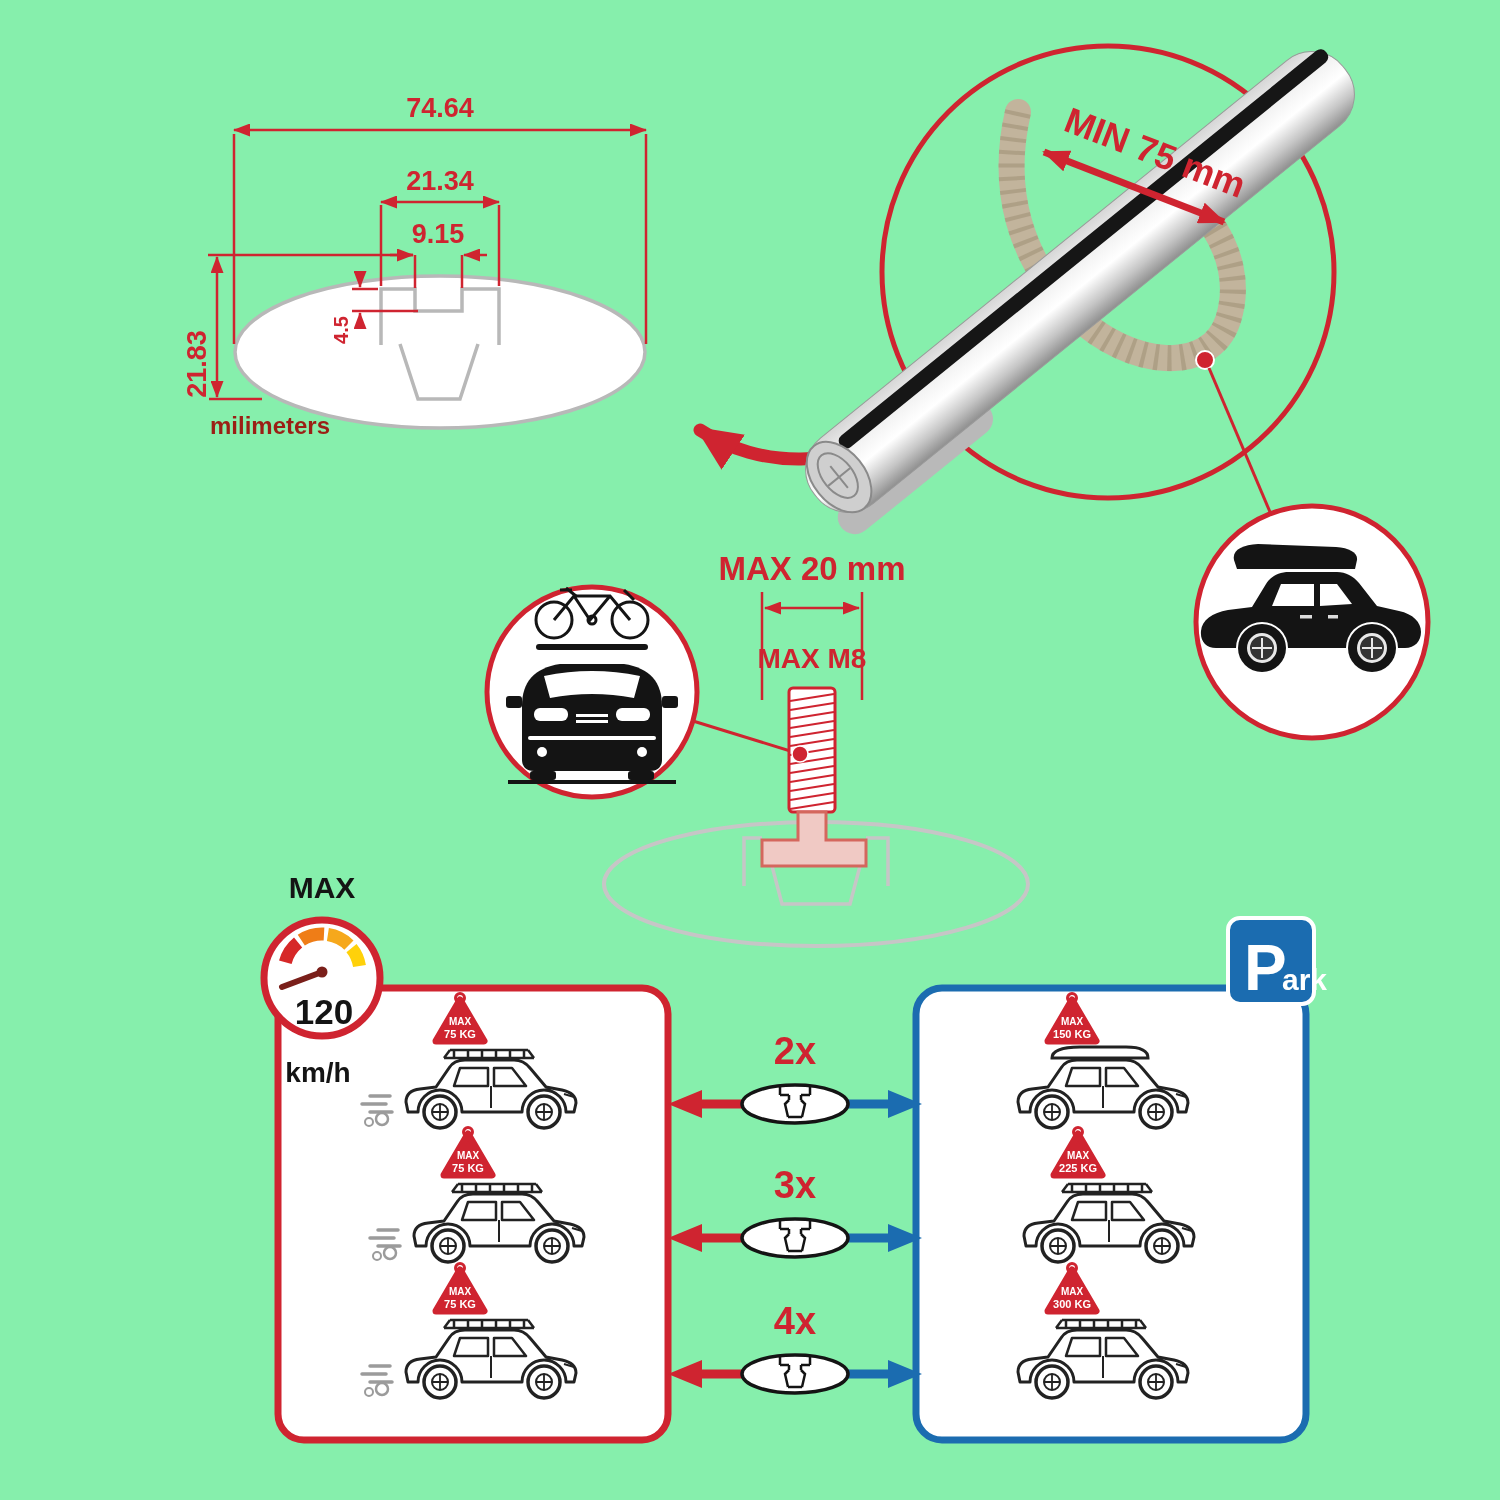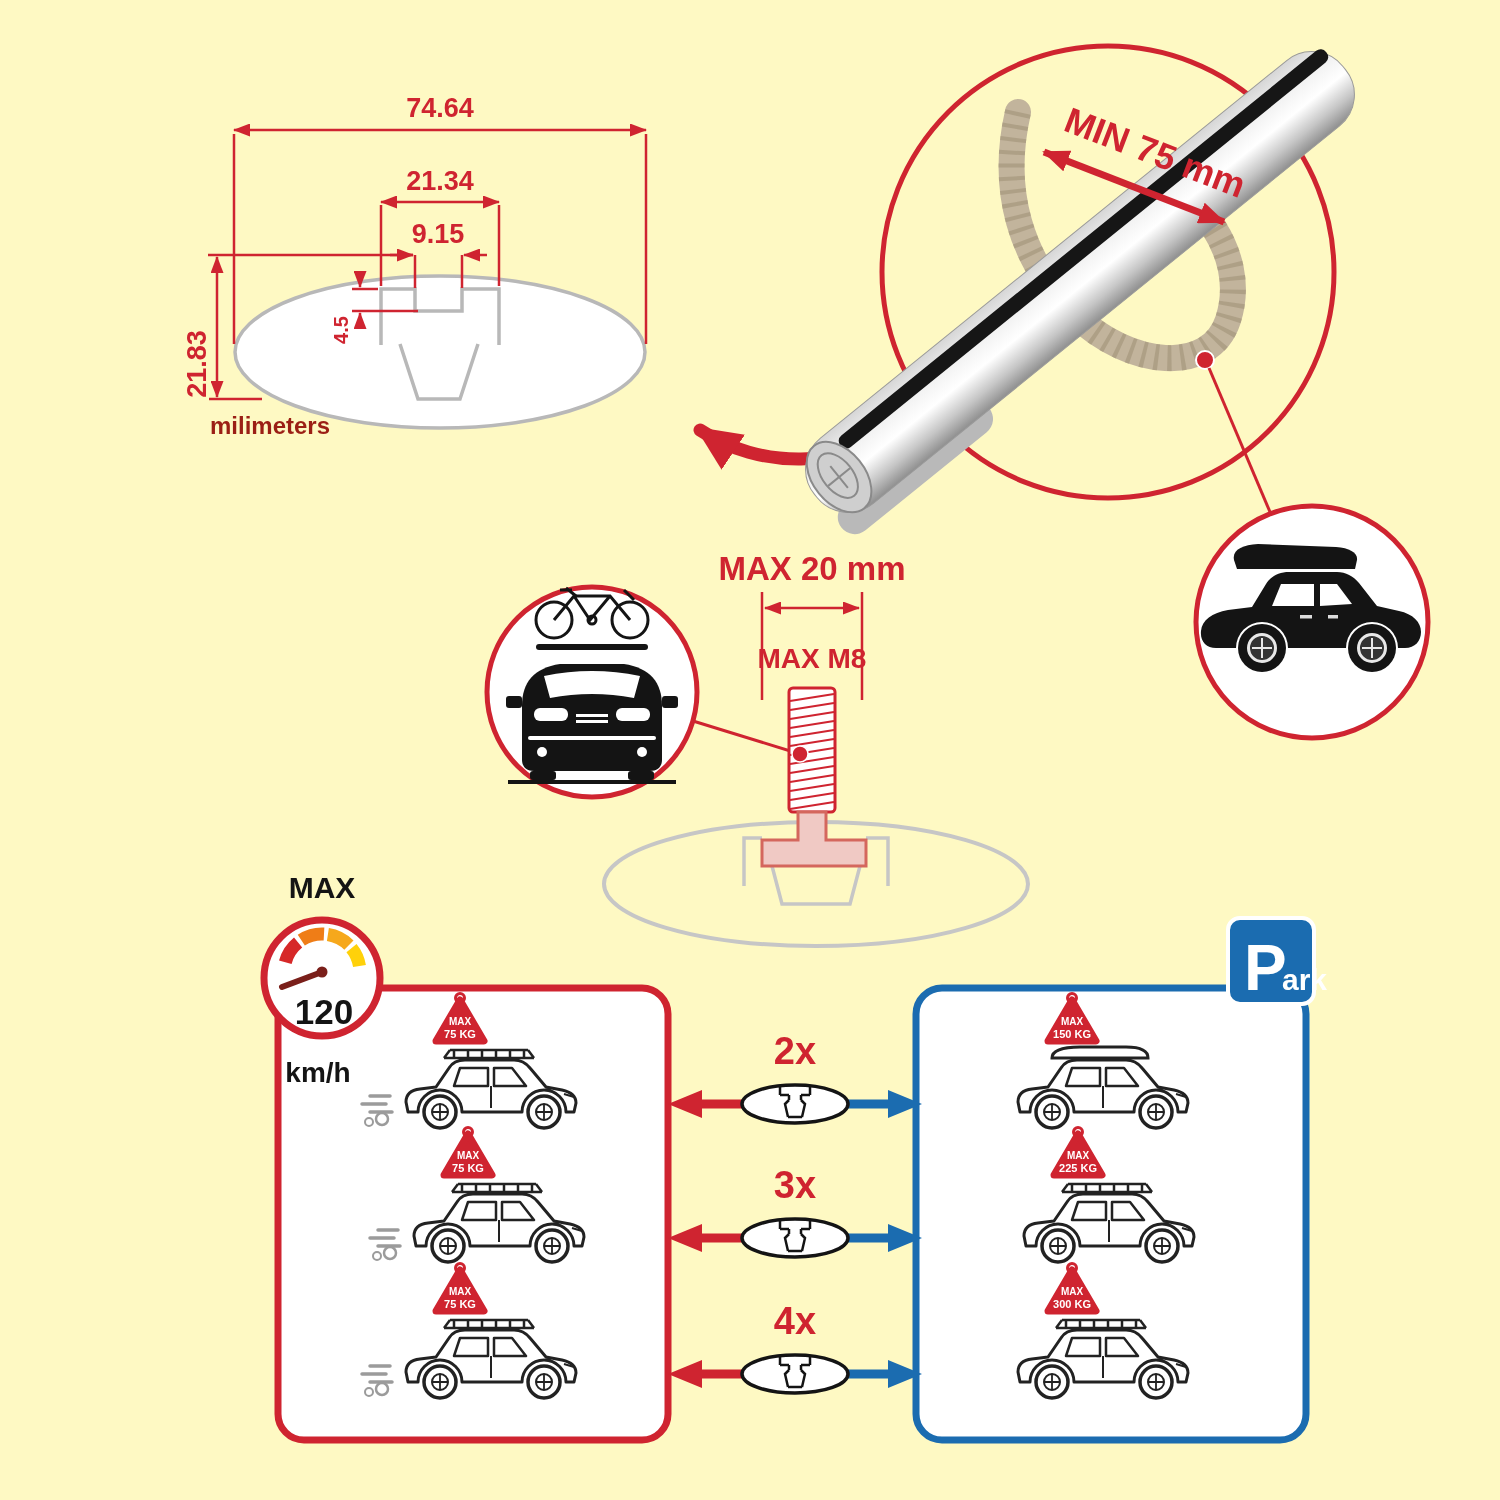--- a/index.html
+++ b/index.html
@@ -1,16 +1,16 @@
 <!DOCTYPE html>
 <html><head>
 <meta charset="utf-8">
 <style>
   html,body{margin:0;padding:0;background:#fff;}
-  .stage{position:relative;width:1500px;height:1500px;background:#fef9c3;overflow:hidden;
+  .stage{position:relative;width:1500px;height:1500px;background:#86efac;overflow:hidden;
          font-family:"Liberation Sans", sans-serif;}
   svg{position:absolute;left:0;top:0;}
   text{font-family:"Liberation Sans", sans-serif;}
   .dim{fill:#cf2430;font-weight:700;font-size:27px;text-anchor:middle;}
   .dimsm{fill:#cf2430;font-weight:700;font-size:20px;text-anchor:middle;}
   .units{fill:#9b1f15;font-weight:700;font-size:24px;}
   .min75{fill:#cf2430;font-weight:700;font-size:36px;}
   .max20{fill:#cf2430;font-weight:700;font-size:33px;text-anchor:middle;}
   .maxm8{fill:#cf2430;font-weight:700;font-size:28px;text-anchor:middle;}
   .gmax{fill:#141414;font-weight:700;font-size:30px;text-anchor:middle;}

